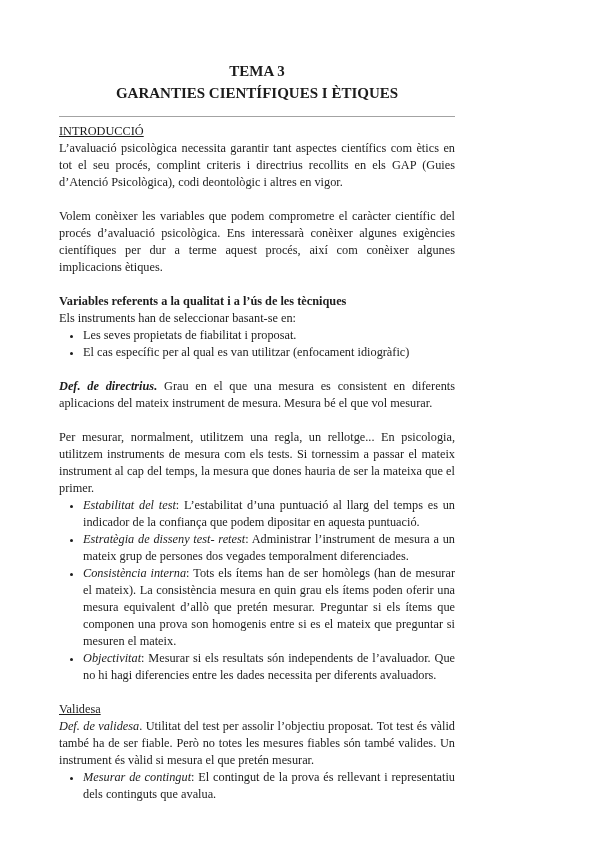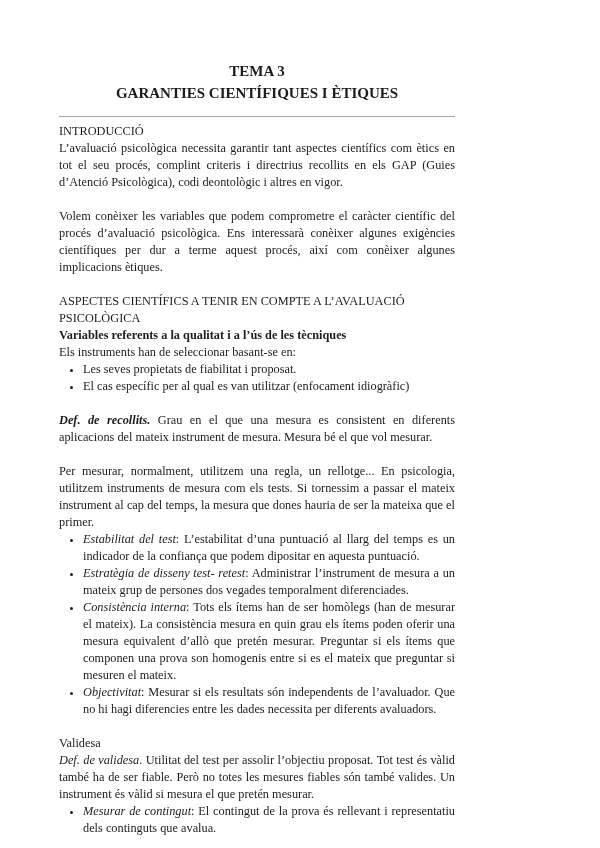--- a/index.html
+++ b/index.html
@@ -16,21 +16,21 @@
   }
   .doc-title { text-align: center; font-weight: bold; font-size: 15px; line-height: 22px; }
   .rule {
     border: none;
     border-top: 1px solid #a3a3a3;
     margin: 12px 0 6px 0;
     height: 0;
   }
   p, .heading, li { font-size: 12.3px; line-height: 17px; margin: 0; }
   p { text-align: justify; }
-  .heading { font-weight: normal; }
+  .heading { text-decoration: underline; font-weight: normal; }
   .bold { font-weight: bold; }
   .italic { font-style: italic; }
   .bolditalic { font-weight: bold; font-style: italic; }
   .gap { margin-top: 17px; }
   ul.bullets {
     margin: 0;
     padding-left: 24px;
     list-style: disc outside;
   }
   ul.bullets li { text-align: justify; }
@@ -48,31 +48,30 @@
 
   <hr class="rule">
 
   <div class="section">
     <div class="heading">INTRODUCCIÓ</div>
     <p>L’avaluació psicològica necessita garantir tant aspectes científics com ètics en tot el seu procés, complint criteris i directrius recollits en els GAP (Guies d’Atenció Psicològica), codi deontològic i altres en vigor.</p>
     <p class="gap">Volem conèixer les variables que podem comprometre el caràcter científic del procés d’avaluació psicològica. Ens interessarà conèixer algunes exigències científiques per dur a terme aquest procés, així com conèixer algunes implicacions ètiques.</p>
   </div>
 
   <div class="section gap">
-    <div class="heading">ASPECTES CIENTÍFICS A TENIR EN COMPTE A L’AVALUACIÓ PSICOLÒGICA</div>
     <p class="bold">Variables referents a la qualitat i a l’ús de les tècniques</p>
     <p>Els instruments han de seleccionar basant-se en:</p>
     <ul class="bullets">
       <li><span>Les seves propietats de fiabilitat i proposat.</span></li>
       <li><span>El cas específic per al qual es van utilitzar (enfocament idiogràfic)</span></li>
     </ul>
   </div>
 
   <div class="section gap">
-    <p><span class="bolditalic">Def. de recollits.</span><span> Grau en el que una mesura es consistent en diferents aplicacions del mateix instrument de mesura. Mesura bé el que vol mesurar.</span></p>
+    <p><span class="bolditalic">Def. de directrius.</span><span> Grau en el que una mesura es consistent en diferents aplicacions del mateix instrument de mesura. Mesura bé el que vol mesurar.</span></p>
     <p class="gap">Per mesurar, normalment, utilitzem una regla, un rellotge... En psicologia, utilitzem instruments de mesura com els tests. Si tornessim a passar el mateix instrument al cap del temps, la mesura que dones hauria de ser la mateixa que el primer.</p>
     <ul class="bullets gap">
       <li><span class="italic">Estabilitat del test</span><span>: L’estabilitat d’una puntuació al llarg del temps es un indicador de la confiança que podem dipositar en aquesta puntuació.</span></li>
       <li><span class="italic">Estratègia de disseny test- retest</span><span>: Administrar l’instrument de mesura a un mateix grup de persones dos vegades temporalment diferenciades.</span></li>
       <li><span class="italic">Consistència interna</span><span>: Tots els ítems han de ser homòlegs (han de mesurar el mateix). La consistència mesura en quin grau els ítems poden oferir una mesura equivalent d’allò que pretén mesurar. Preguntar si els ítems que componen una prova son homogenis entre si es el mateix que preguntar si mesuren el mateix.</span></li>
       <li><span class="italic">Objectivitat</span><span>: Mesurar si els resultats són independents de l’avaluador. Que no hi hagi diferencies entre les dades necessita per diferents avaluadors.</span></li>
     </ul>
   </div>
 
   <div class="section gap">

